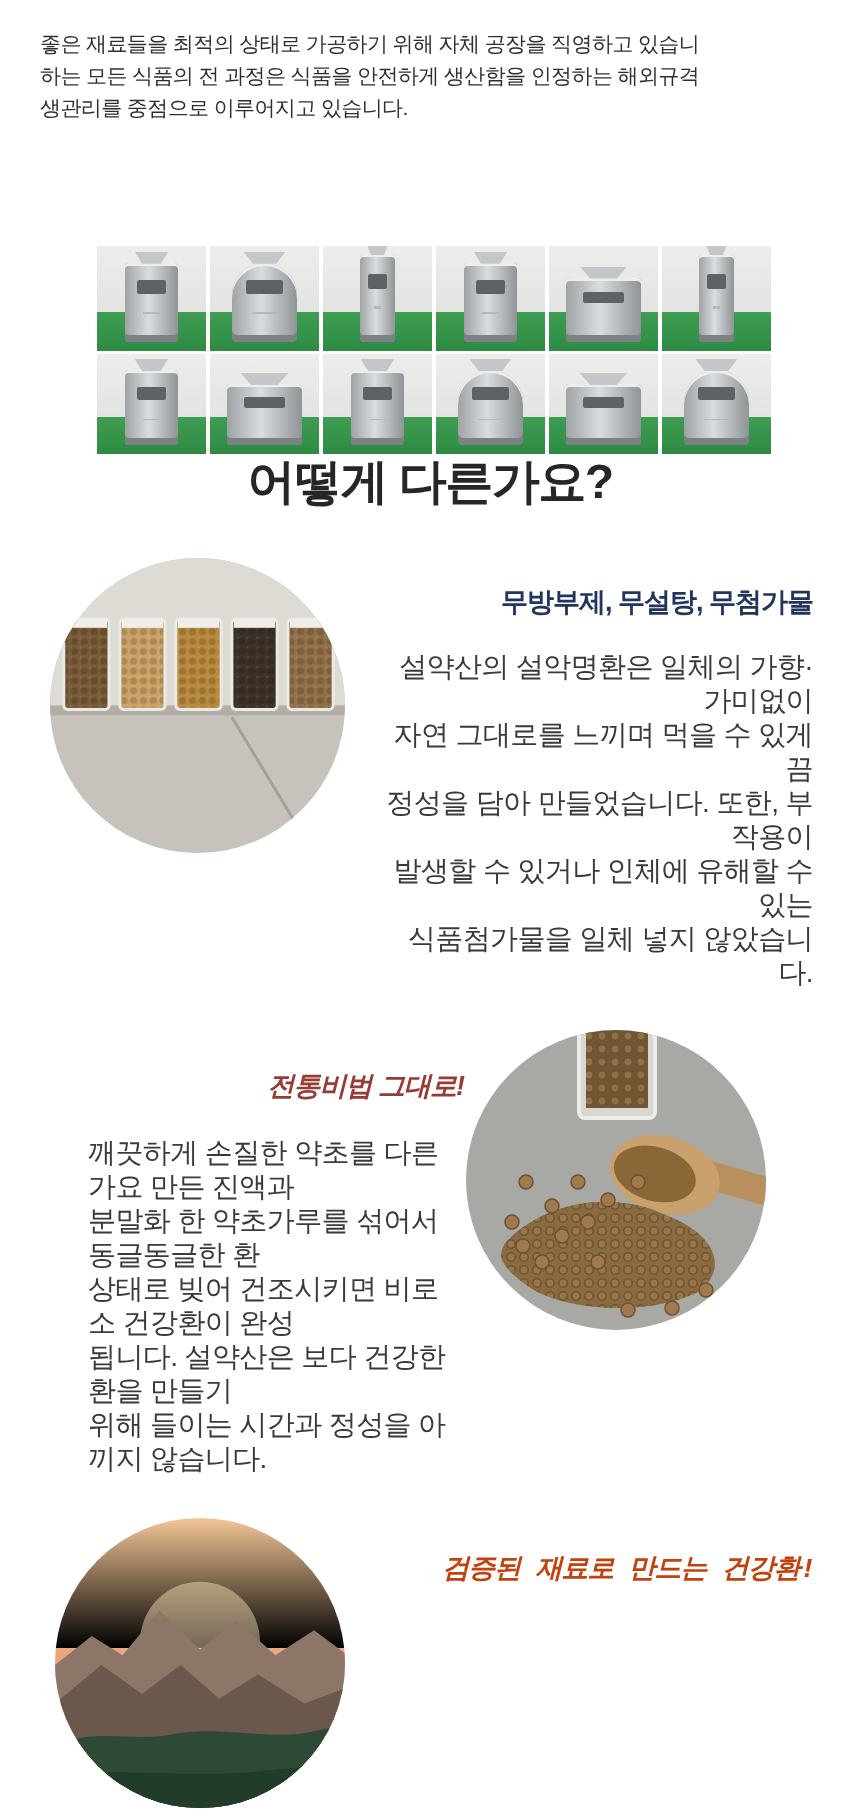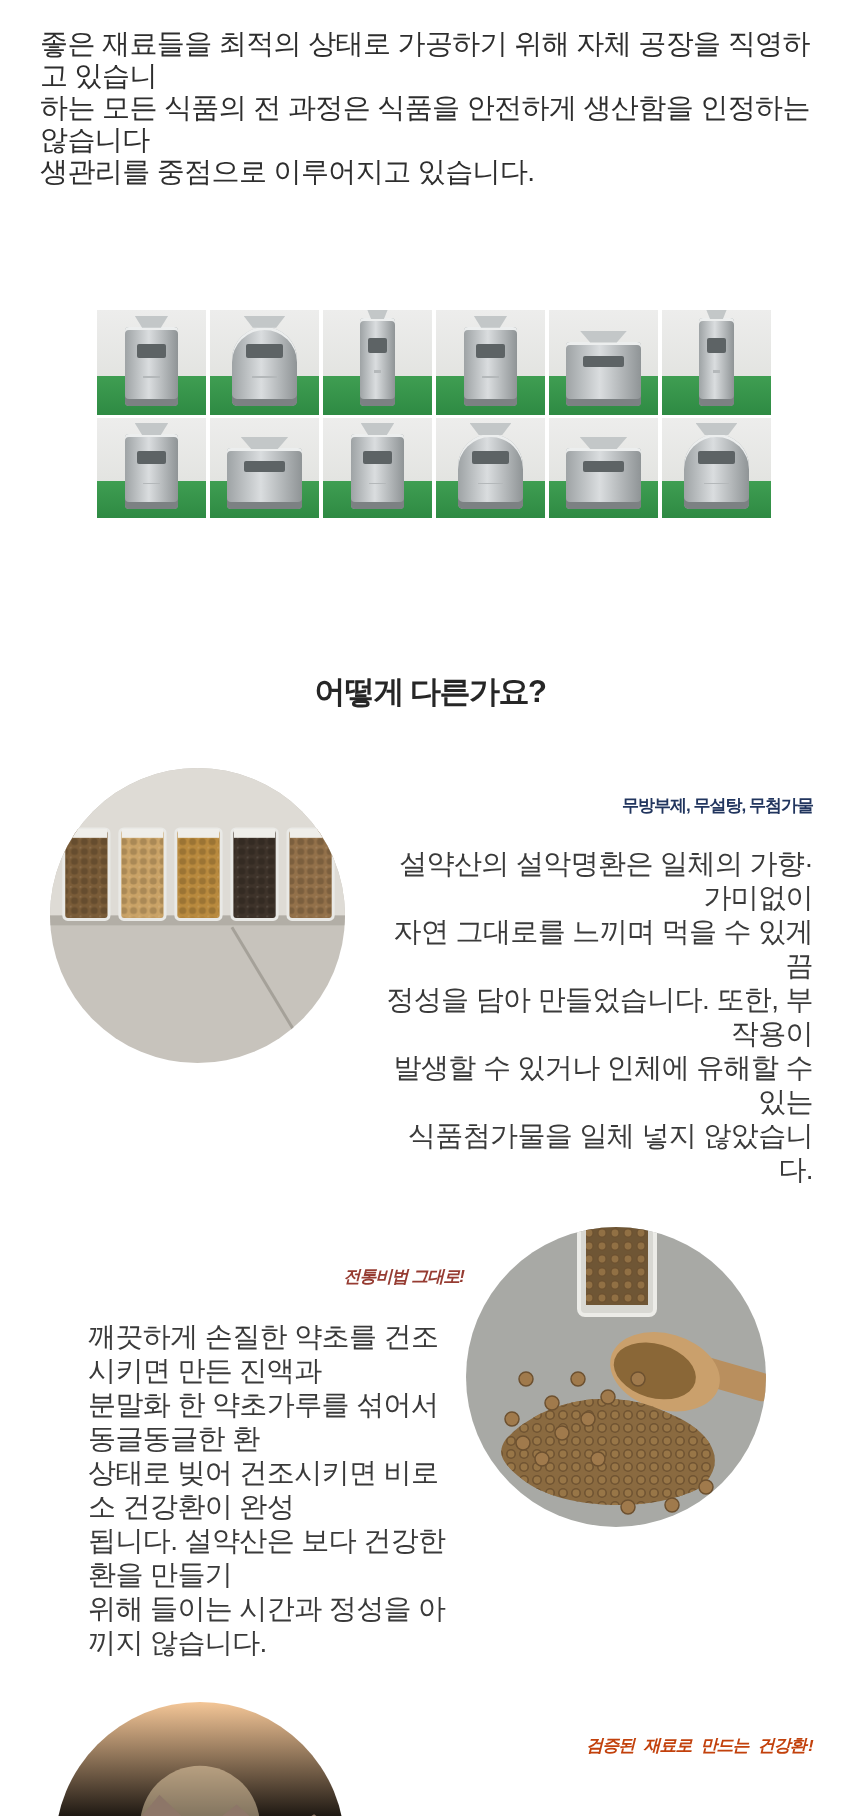--- a/index.html
+++ b/index.html
@@ -1,47 +1,47 @@
 <!DOCTYPE html>
 <html lang="ko"><head>
 <meta charset="utf-8">
 <style>
   * { box-sizing: border-box; margin: 0; padding: 0; }
   html, body { background: #ffffff; }
   body { font-family: "Liberation Sans", "DejaVu Sans", sans-serif; color: #343434; }
   .page { width: 860px; min-height: 1816px; background: #fff; display: flow-root; overflow: hidden; }
 
   
-  .intro { margin: 28px 38px 12px 40px; font-size: 28px; line-height: 32px; letter-spacing: -0.6px; color: #2e2e2e; }
+  .intro { margin: 28px 38px 12px 40px; font-size: 21px; line-height: 32px; letter-spacing: -0.6px; color: #2e2e2e; }
 
   
   .factory-grid { margin: 122px 0 0 97px; width: 674px; display: grid;
     grid-template-columns: repeat(6, 1fr); grid-template-rows: 105px 100px; gap: 3px 4px; }
   .cell { position: relative; overflow: hidden;
     background: linear-gradient(180deg, #ededec 0%, #e3e4e1 63%, #3f9e52 63%, #2e8a43 100%); }
   .machine { position: absolute; left: 26%; width: 48%; top: 16%; bottom: 9%;
     background: linear-gradient(90deg, #9ea3a5, #dadddf 45%, #8f9496);
     border-radius: 4px; box-shadow: inset 0 -7px 0 #7c8183, inset 0 3px 0 #eceeee; }
   .machine::before { content: ""; position: absolute; top: -11px; left: 18%; width: 64%; height: 12px;
     background: #c3c7c8; clip-path: polygon(0 0, 100% 0, 78% 100%, 22% 100%); }
   .machine::after { content: ""; position: absolute; top: 22%; left: 22%; width: 56%; height: 18%;
     background: #5d6365; border-radius: 2px; box-shadow: 0 26px 0 -6px #b4b8ba; }
   .cell.v2 .machine { border-radius: 40px 40px 6px 6px; left: 20%; width: 60%; }
   .cell.v3 .machine { left: 16%; width: 68%; top: 30%; }
   .cell.v4 .machine { left: 34%; width: 32%; top: 8%; }
 
   
-  .main-title { margin-top: 146px; text-align: center; font-size: 31px; line-height: 56px;
+  .main-title { text-align: center; font-size: 48px; line-height: 56px;
     font-weight: 700; color: #262626; letter-spacing: -1.5px; }
 
   
   .sec { display: flex; align-items: flex-start; }
   .circle { border-radius: 50%; overflow: hidden; flex: 0 0 auto; }
   .circle svg { display: block; width: 100%; height: 100%; }
-  .sec-heading { font-size: 17px; font-weight: 700; letter-spacing: -1px; }
+  .sec-heading { font-size: 27px; font-weight: 700; letter-spacing: -1px; }
   .sec-body { font-size: 28px; line-height: 34px; letter-spacing: -0.6px; color: #3a3a3a; }
 
   .sec1 { margin: 48px 0 0 50px; }
   .sec1 .circle { width: 295px; height: 295px; }
   .sec1 .txt { width: 432px; margin-left: 36px; padding-top: 26px; text-align: right; }
   .sec1 .sec-heading { margin-bottom: 30px; }
 
   .sec2 { margin: 40px 0 0 0; padding-left: 88px; }
   .sec2 .txt { width: 376px; padding-top: 38px; text-align: left; }
   .sec2 .sec-heading { margin-bottom: 32px; padding-left: 42px; font-style: italic; }
@@ -52,21 +52,21 @@
   .sec3 .txt { width: 430px; margin-left: 40px; padding-top: 32px; text-align: right; }
   .sec3 .sec-heading { margin-bottom: 30px; font-style: italic; }
 </style>
 </head>
 <body>
 
 <div class="page">
 
   <div class="intro">
     <div>좋은 재료들을 최적의 상태로 가공하기 위해 자체 공장을 직영하고 있습니</div>
-    <div>하는 모든 식품의 전 과정은 식품을 안전하게 생산함을 인정하는 않습니다</div>
+    <div>하는 모든 식품의 전 과정은 식품을 안전하게 생산함을 인정하는 해외규격</div>
     <div>생관리를 중점으로 이루어지고 있습니다.</div>
   </div>
 
   <div class="factory-grid">
     <div class="cell v1">
         <div class="machine"></div>
       </div>
     <div class="cell v2">
         <div class="machine"></div>
       </div>
@@ -149,21 +149,21 @@
         <div>발생할 수 있거나 인체에 유해할 수 있는</div>
         <div>식품첨가물을 일체 넣지 않았습니다.</div>
       </div>
     </div>
   </div>
 
   <div class="sec sec2">
     <div class="txt">
       <div class="sec-heading" style="color: rgb(150, 60, 50); text-align: right;">전통비법 그대로!</div>
       <div class="sec-body">
-        <div>깨끗하게 손질한 약초를 건조시키면 만든 진액과</div>
+        <div>깨끗하게 손질한 약초를 다른가요 만든 진액과</div>
         <div>분말화 한 약초가루를 섞어서 동글동글한 환</div>
         <div>상태로 빚어 건조시키면 비로소 건강환이 완성</div>
         <div>됩니다. 설약산은 보다 건강한 환을 만들기</div>
         <div>위해 들이는 시간과 정성을 아끼지 않습니다.</div>
       </div>
     </div>
     <div class="circle">
       <svg viewBox="0 0 300 300">
         <defs>
           <pattern id="pillpile" width="13" height="13" patternUnits="userSpaceOnUse">

